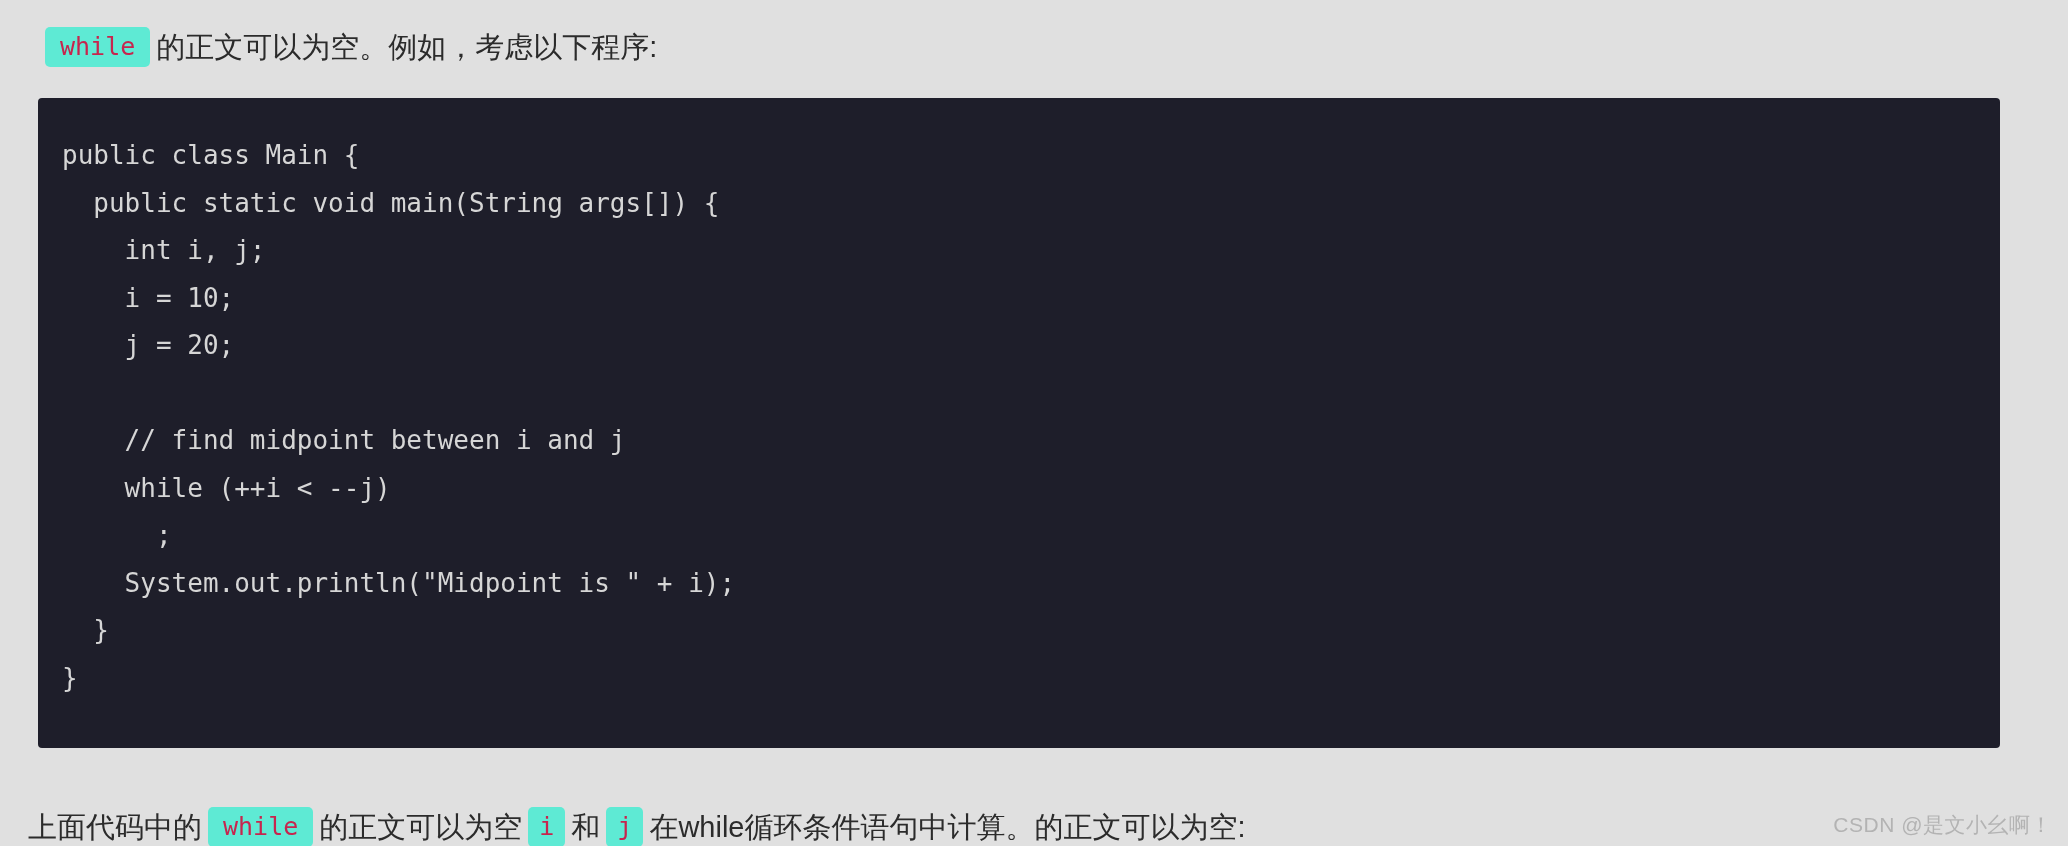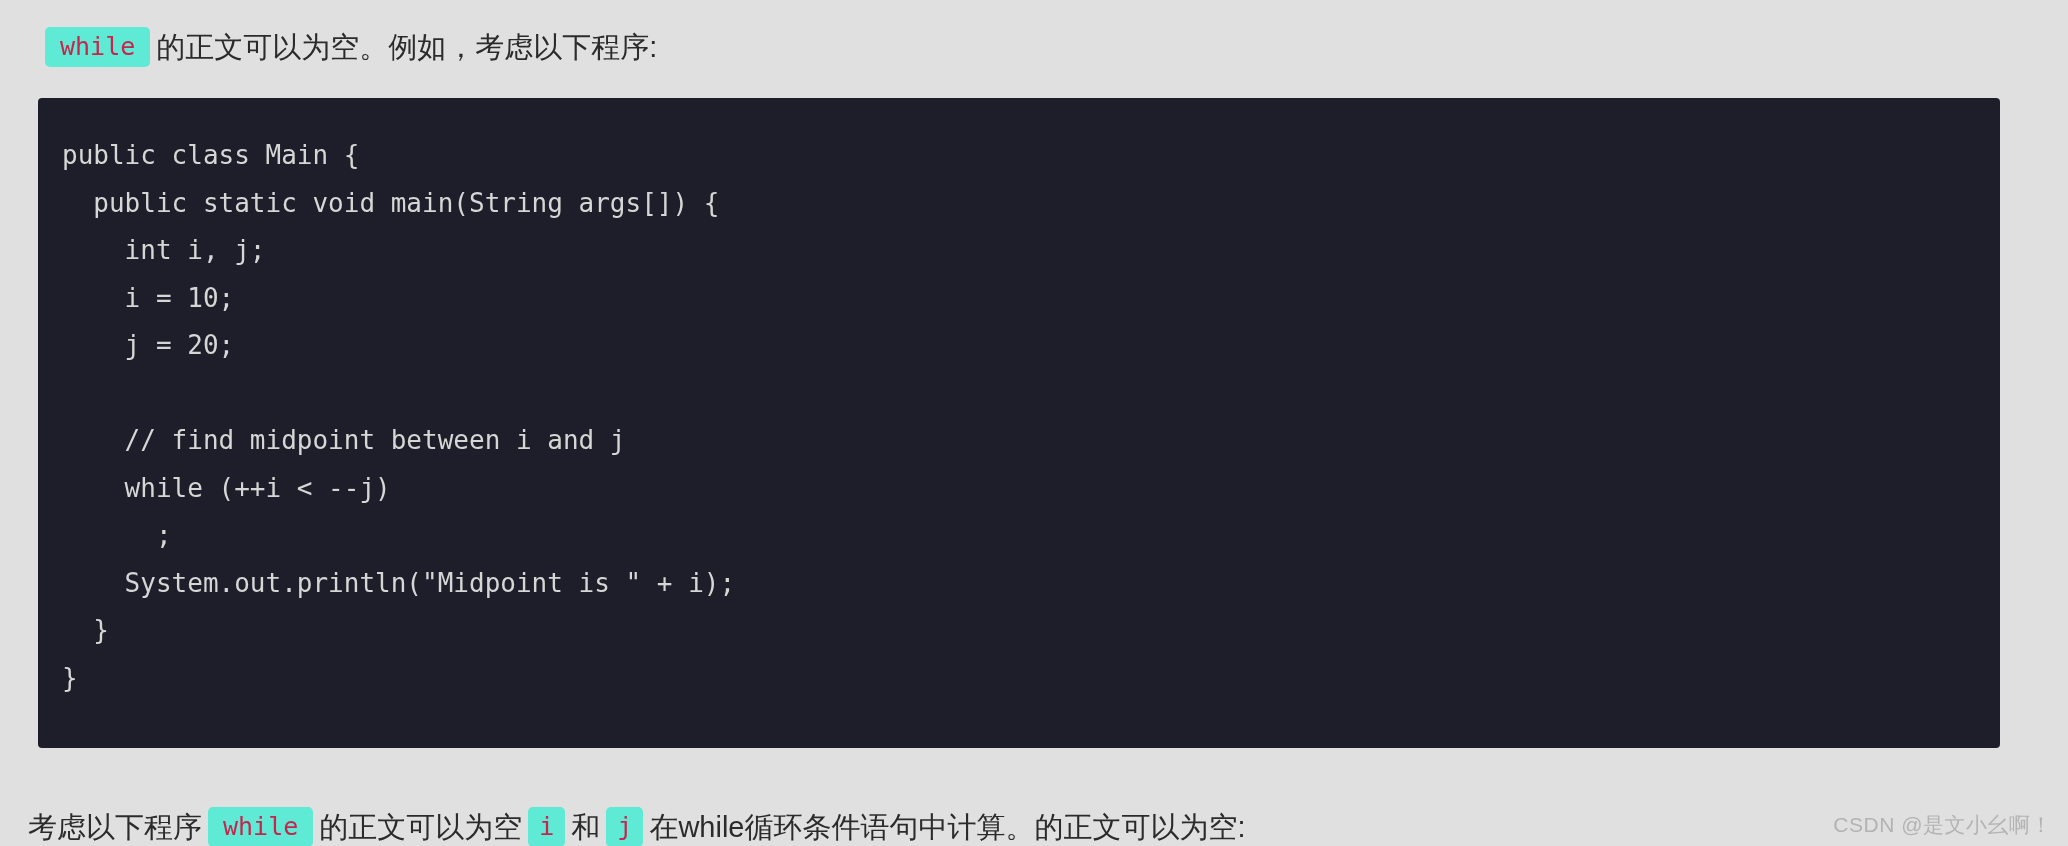--- a/index.html
+++ b/index.html
@@ -101,15 +101,15 @@
     j = 20;
 
     // find midpoint between i and j
     while (++i &lt; --j)
       ;
     System.out.println("Midpoint is " + i);
   }
 }</pre>
 </div>
 
-<div class="prose prose-bottom"><span>考虑以下程序</span><span class="chip chip-narrow">while</span><span>的正文可以为空</span><span class="chip">i</span><span>和</span><span class="chip">j</span><span>在while循环条件语句中计算。的正文可以为空:</span></div>
+<div class="prose prose-bottom"><span>上面代码中的</span><span class="chip chip-narrow">while</span><span>的正文可以为空</span><span class="chip">i</span><span>和</span><span class="chip">j</span><span>在while循环条件语句中计算。的正文可以为空:</span></div>
 
 <div class="watermark">CSDN @是文小幺啊！</div>
 
 </body></html>

